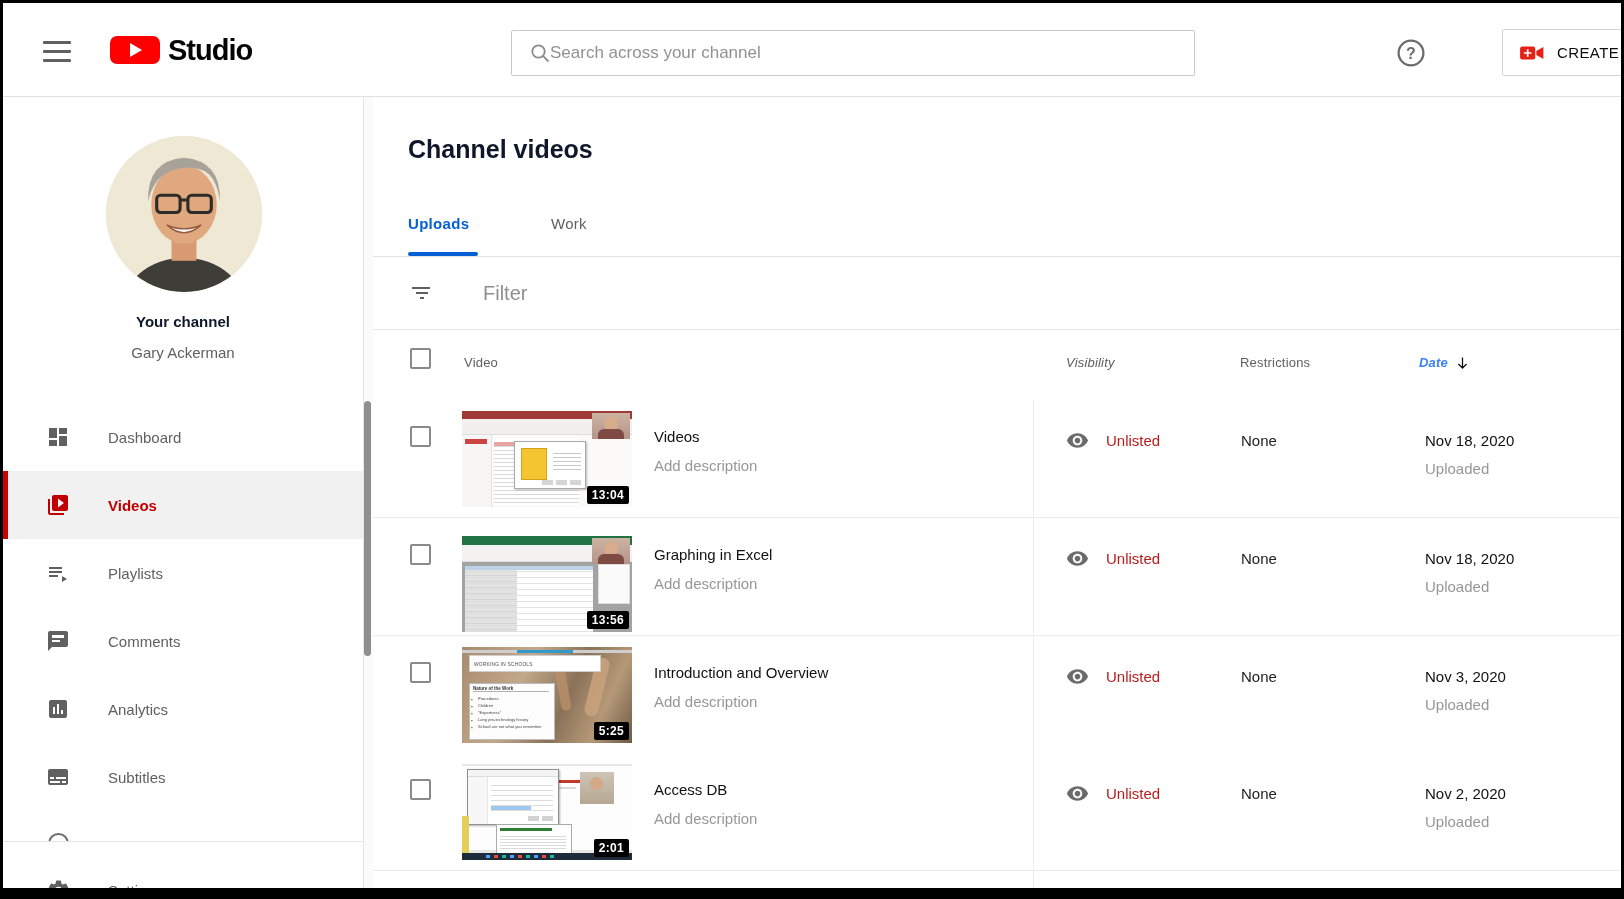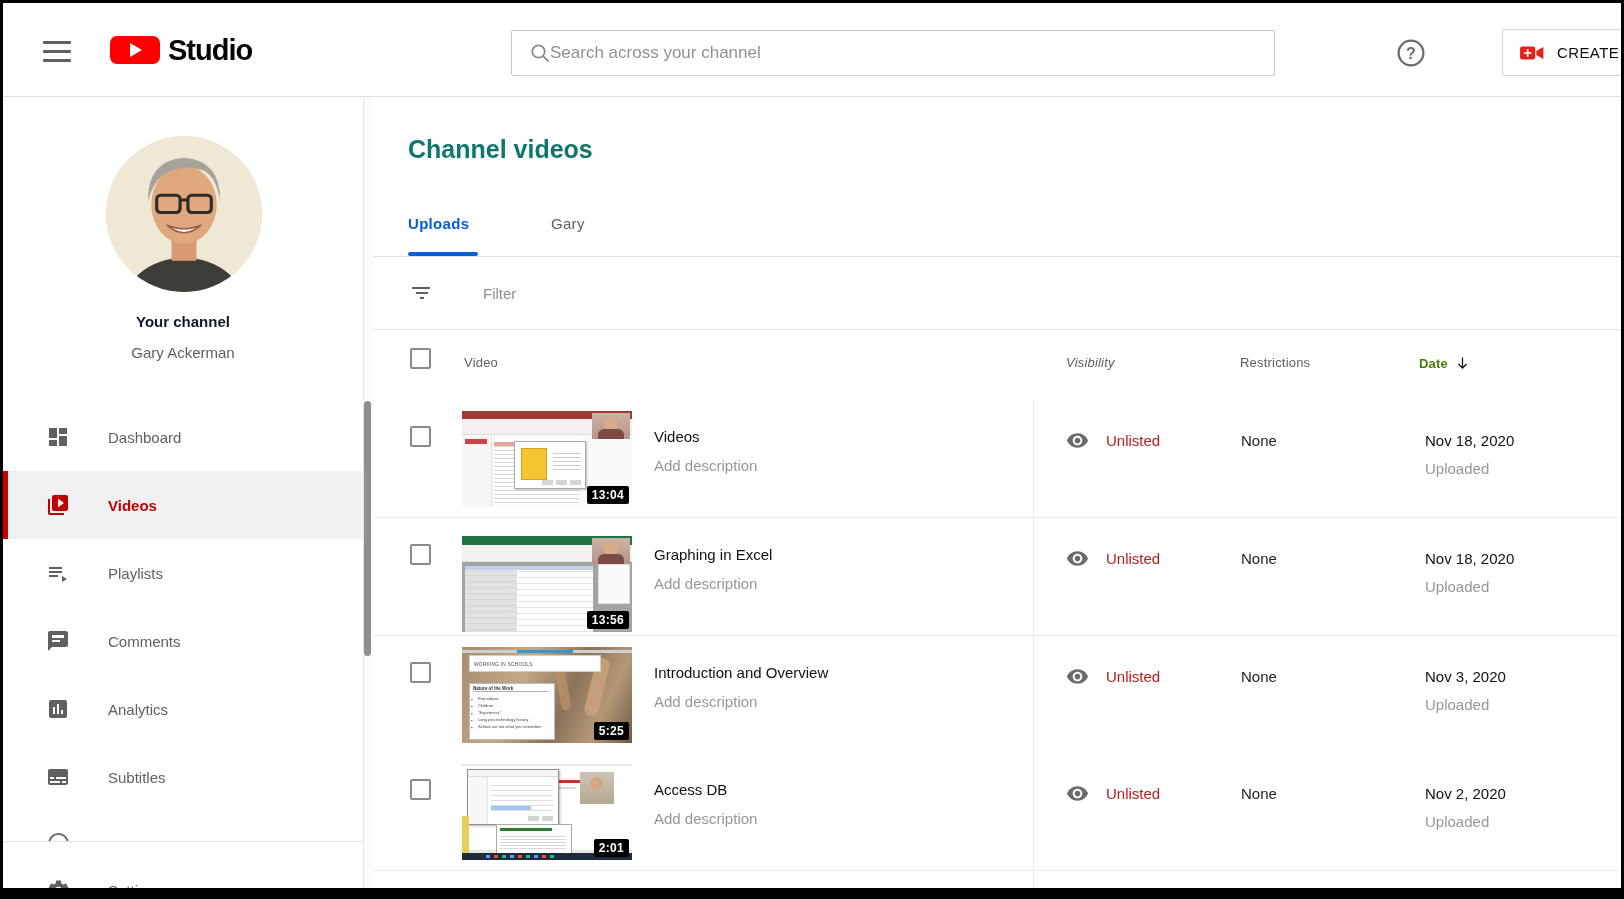--- a/index.html
+++ b/index.html
@@ -6,21 +6,21 @@
   *{box-sizing:border-box;font-family:"Liberation Sans","DejaVu Sans",sans-serif;}
   .app{position:relative;width:1624px;height:899px;border:3px solid #000;background:#fff;overflow:hidden;}
   
   .topbar{position:absolute;left:0;top:0;right:0;height:94px;background:#fff;border-bottom:1px solid #e0e0e0;z-index:6;}
   .hamburger{position:absolute;left:40px;top:29px;width:38px;height:38px;display:flex;flex-direction:column;justify-content:center;gap:6px;cursor:pointer;}
   .hamburger i{display:block;width:28px;height:3px;background:#606060;border-radius:1px;}
   .logo{position:absolute;left:107px;top:33px;display:flex;align-items:center;gap:8px;}
   .logo-box{width:50px;height:28px;background:#f00;border-radius:7px;position:relative;}
   .logo-box::after{content:"";position:absolute;left:20px;top:7px;border-left:12px solid #fff;border-top:7px solid transparent;border-bottom:7px solid transparent;}
   .logo-text{font-size:29px;font-weight:700;color:#050505;letter-spacing:-1px;line-height:28px;}
-  .searchbar{position:absolute;left:508px;top:27px;width:764px;height:46px;border:1px solid #c9c9c9;border-radius:2px;background:#fff;display:flex;align-items:center;padding:0 14px;}
+  .searchbar{position:absolute;left:508px;top:27px;width:684px;height:46px;border:1px solid #c9c9c9;border-radius:2px;background:#fff;display:flex;align-items:center;padding:0 14px;}
   .searchbar input{border:0;outline:0;flex:1;font-size:17px;color:#0d0d0d;margin-left:22px;background:transparent;}
   .searchbar input::placeholder{color:#919191;}
   .helpbtn{position:absolute;left:1391px;top:33px;width:34px;height:34px;display:flex;align-items:center;justify-content:center;cursor:pointer;}
   .createbtn{position:absolute;left:1499px;top:26px;width:170px;height:47px;background:#fff;border:1px solid #d4d4d4;border-radius:2px;display:flex;align-items:center;gap:12px;padding:0 16px;cursor:pointer;}
   .createbtn span{font-size:15px;color:#0d0d0d;letter-spacing:0.4px;}
   
   .sidebar{position:absolute;left:0;top:94px;width:360px;bottom:0;background:#fff;z-index:2;}
   .avatar{position:absolute;left:103px;top:39px;width:156px;height:156px;border-radius:50%;overflow:hidden;background:#efe9d8;cursor:pointer;}
   .ch-title{position:absolute;left:0;top:216px;width:100%;text-align:center;font-size:15px;font-weight:700;color:#0f172a;}
   .ch-name{position:absolute;left:0;top:247px;width:100%;text-align:center;font-size:15px;color:#606060;}
@@ -33,34 +33,34 @@
   .mi.active .lbl{color:#c00000;font-weight:600;}
   .peek-circle{position:absolute;left:45px;top:736px;width:21px;height:21px;border:2px solid #6d6d6d;border-radius:50%;}
   .side-bottom{position:absolute;left:0;top:744px;right:0;bottom:0;background:#fff;border-top:1px solid #e3e3e3;}
   .settings-item{position:absolute;left:0;top:26px;height:44px;width:100%;display:flex;align-items:center;cursor:pointer;}
   .settings-item .ic{position:absolute;left:43px;width:25px;height:25px;}
   .settings-item .lbl{position:absolute;left:105px;font-size:15px;font-weight:500;color:#606060;}
   .side-track{position:absolute;left:360px;top:94px;width:10px;bottom:0;background:#fbfbfb;border-left:1px solid #e6e6e6;z-index:4;}
   .side-thumb{position:absolute;left:361px;top:398px;width:7px;height:255px;background:#8f8f8f;border-radius:4px;z-index:5;cursor:pointer;}
   
   .content{position:absolute;left:360px;top:94px;right:0;bottom:0;background:#fff;}
-  .page-title{position:absolute;left:45px;top:38px;font-size:25px;font-weight:600;color:#0f766e;}
+  .page-title{position:absolute;left:45px;top:38px;font-size:25px;font-weight:600;color:#0f172a;}
   .tab{position:absolute;top:118px;font-size:15px;font-weight:600;letter-spacing:0.3px;cursor:pointer;}
   .tab.uploads{left:45px;color:#065fd4;}
   .tab.live{left:188px;color:#606060;font-weight:500;}
   .tab-underline{position:absolute;left:45px;top:155px;width:70px;height:4px;background:#065fd4;border-radius:3px;}
   .div-a{position:absolute;left:0;right:0;top:159px;height:1px;background:#e3e3e3;}
   .filterbar{position:absolute;left:0;right:0;top:160px;height:72px;display:flex;align-items:center;cursor:text;}
   .filterbar .fic{position:absolute;left:46px;width:24px;height:24px;}
-  .filterbar input{position:absolute;left:118px;width:500px;border:0;outline:0;font-size:15px;color:#0d0d0d;background:transparent;}
+  .filterbar input{position:absolute;left:118px;width:500px;border:0;outline:0;font-size:20px;color:#0d0d0d;background:transparent;}
   .filterbar input::placeholder{color:#8f8f8f;}
   .div-b{position:absolute;left:0;right:0;top:232px;height:1px;background:#e3e3e3;}
   .thead{position:absolute;left:0;right:0;top:233px;height:70px;}
   .hcell{position:absolute;top:25px;font-size:13px;color:#606060;letter-spacing:0.2px;}
-  .hdate{font-weight:700;color:#4d7c0f;display:flex;align-items:center;gap:7px;}
+  .hdate{font-weight:700;color:#3b82f6;display:flex;gap:7px;font-style:italic;}
   .cbox{position:absolute;width:21px;height:21px;border:2px solid #8a8a8a;border-radius:2px;background:#fff;cursor:pointer;}
   .tbody{position:absolute;left:0;right:0;top:303px;bottom:0;overflow:hidden;}
   .row{position:absolute;left:0;right:0;height:118px;border-bottom:1px solid #ebebeb;background:#fff;}
   .r1{top:0;} .r2{top:118px;} .r3{top:236px;} .r4{top:353px;}
   .row .cbox{left:47px;top:26px;}
   .thumb{position:absolute;left:99px;top:11px;width:170px;height:96px;overflow:hidden;background:#ddd;cursor:pointer;text-decoration:underline;}
   .vtitle{position:absolute;left:291px;top:28px;font-size:15px;color:#111;cursor:pointer;}
   .vdesc{position:absolute;left:291px;top:57px;font-size:15px;color:#979797;cursor:pointer;}
   .eye{position:absolute;left:703px;top:29px;width:23px;height:23px;}
   .vvis{position:absolute;left:743px;top:32px;font-size:15px;color:#b91c1c;}
@@ -231,21 +231,21 @@
     </div>
   </div>
 
   <div class="side-track"></div>
   <div class="side-thumb"></div>
 
   <div class="content">
     <div class="page-title">Channel videos</div>
 
     <div class="tab uploads">Uploads</div>
-    <div class="tab live">Gary</div>
+    <div class="tab live">Work</div>
     <div class="tab-underline"></div>
     <div class="div-a"></div>
 
     <div class="filterbar">
       <svg class="fic" viewBox="0 0 24 24">
           <path fill="#606060" d="M3 6h18v2H3V6zm4 5h12v2H7v-2zm4 5h4v2h-4v-2z"></path>
         </svg>
       <input type="text" placeholder="Filter" style="">
     </div>
     <div class="div-b"></div>

